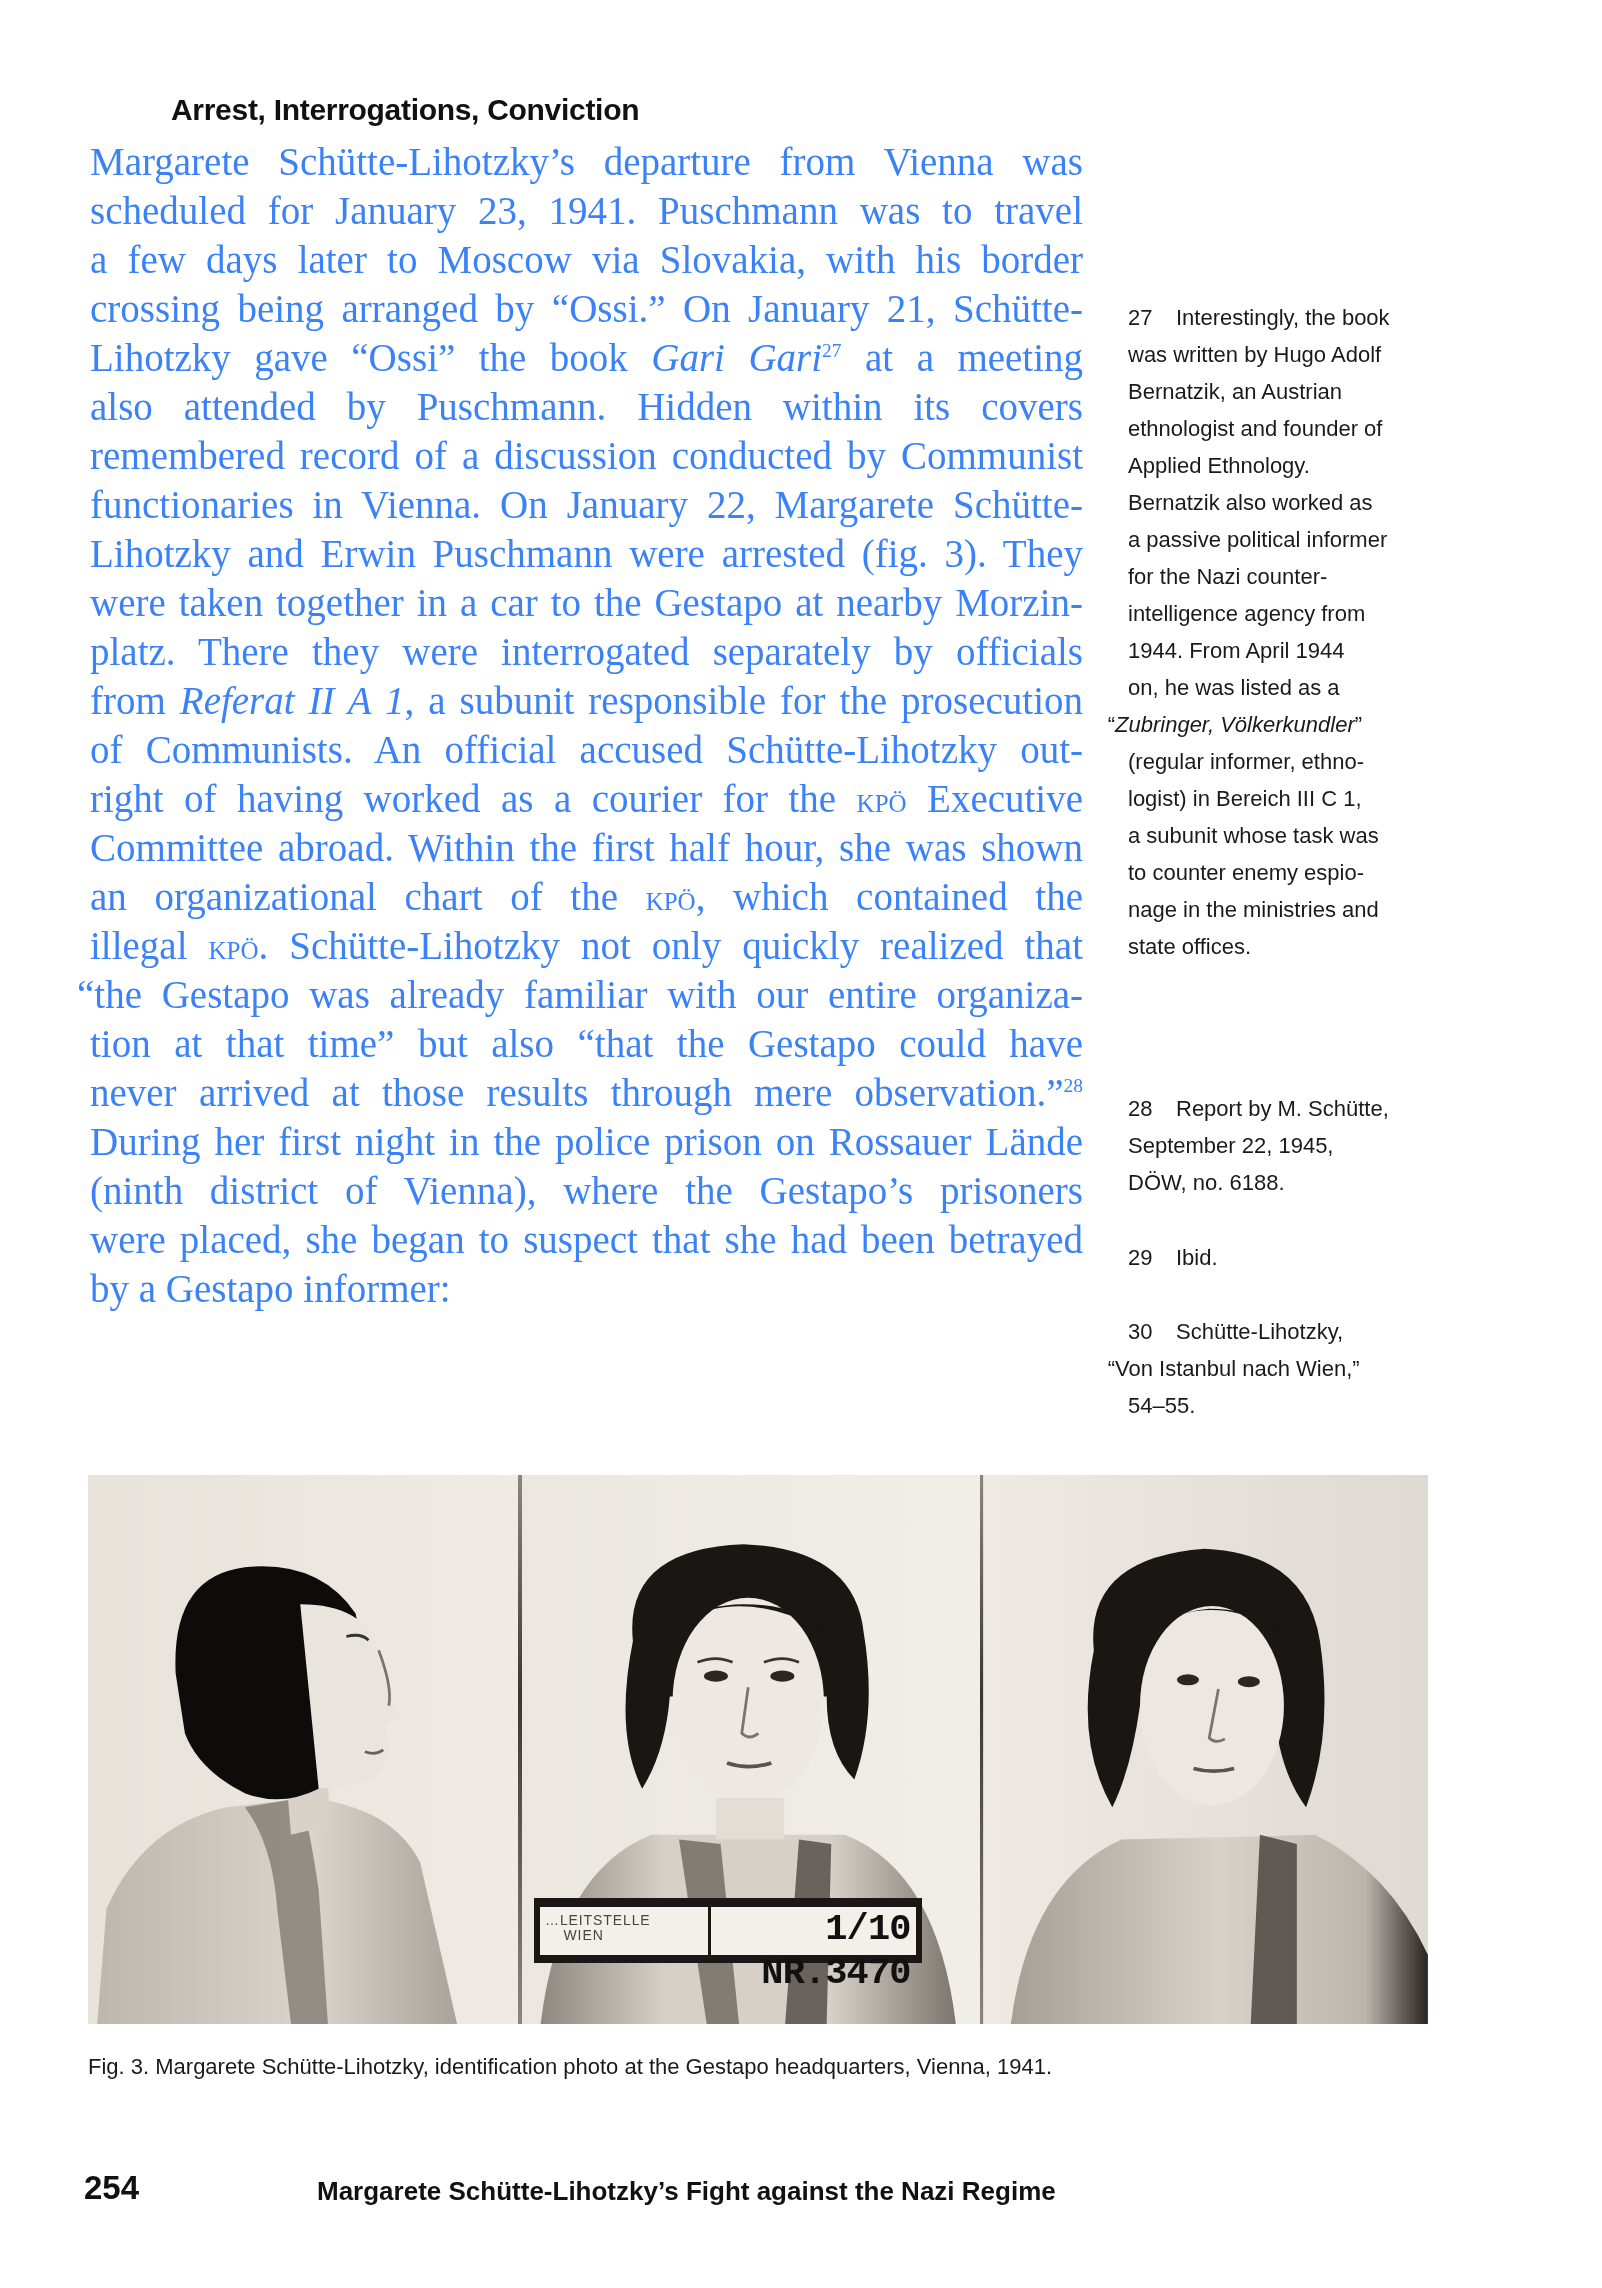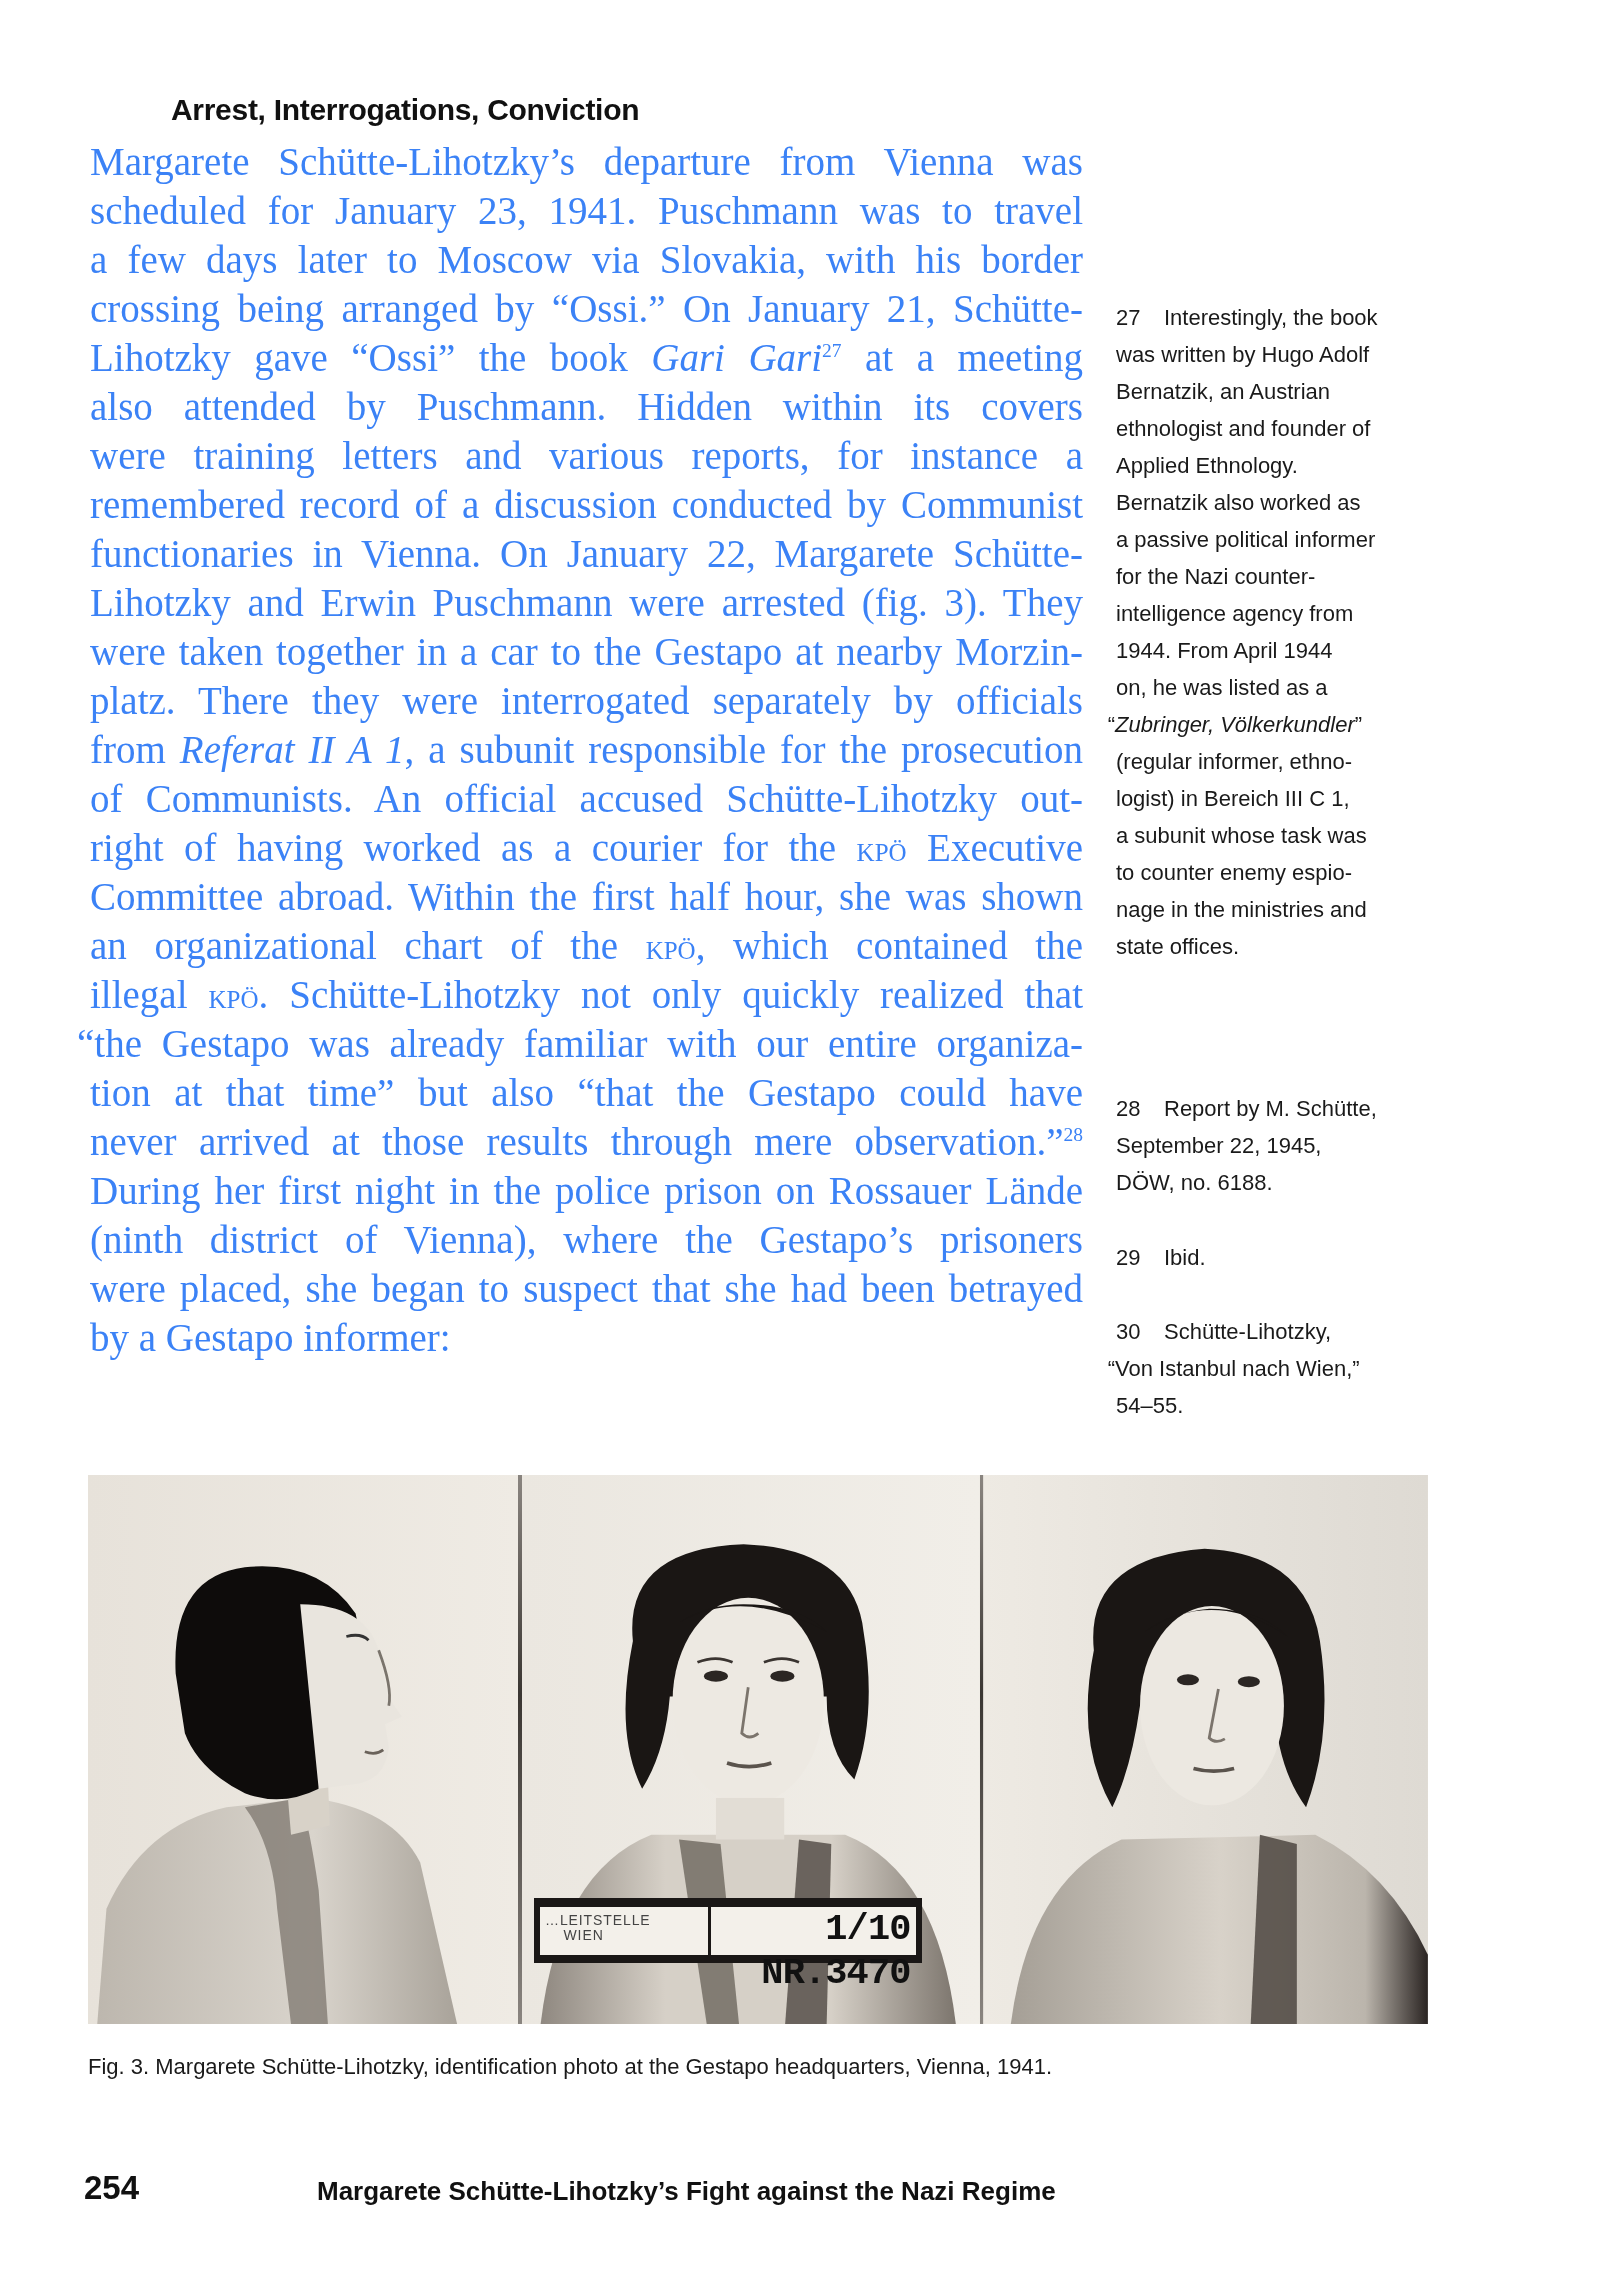--- a/index.html
+++ b/index.html
@@ -6,21 +6,21 @@
   body { width:1602px; height:2289px; position:relative; overflow:hidden; color:#111; }
   .heading { position:absolute; left:171px; top:93px; font-family:"Liberation Sans", sans-serif; font-weight:bold; font-size:30px; letter-spacing:-0.3px; color:#111; white-space:nowrap; }
   .body-text { position:absolute; left:90px; top:137px; width:993px; font-family:"Liberation Serif", serif; font-size:39px; line-height:49px; color:#3b82f6; }
   .body-line { display:block; height:49px; white-space:nowrap; text-align:justify; text-align-last:justify; }
   .body-line.last { text-align-last:left; }
   .body-line.hang { margin-left:-13px; }
   .sc { font-variant:small-caps; text-transform:lowercase; font-size:0.92em; }
   .sup { font-size:0.5em; vertical-align:super; line-height:0; }
   .it { font-style:italic; }
   .fn-col { position:absolute; left:1116px; width:323px; font-family:"Liberation Sans", sans-serif; font-size:22px; line-height:37px; color:#1a1a1a; }
-  .fn-line { display:block; white-space:nowrap; }
+  .fn-line { display:block; white-space:nowrap;margin-left:12px; }
   .fn-num { display:inline-block; width:48px; }
   .hq { margin-left:-8.3px; }
   .photo { position:absolute; left:88px; top:1475px; width:1340px; height:549px; background:#ebe7df; overflow:hidden; }
   .panel { position:absolute; top:0; height:549px; overflow:hidden; }
   .divider { position:absolute; top:0; width:3.7px; height:549px; background:linear-gradient(#8a8580,#3a3632 40%,#8a8580); }
   .caption { position:absolute; left:88px; top:2054px; font-family:"Liberation Sans", sans-serif; font-size:22px; color:#1a1a1a; white-space:nowrap; }
   .page-num { position:absolute; left:84px; top:2169px; font-family:"Liberation Sans", sans-serif; font-weight:bold; font-size:33px; color:#111; }
   .running-title { position:absolute; left:317px; top:2176px; font-family:"Liberation Sans", sans-serif; font-weight:bold; font-size:26px; color:#111; white-space:nowrap; }
   .id-plate { position:absolute; left:533px; top:1898px; width:388px; height:65px; background:#1a1716; }
   .id-left { position:absolute; left:5.5px; top:9.2px; width:168px; height:48px; background:#f3f0ea; font-family:"Liberation Sans", sans-serif; font-size:14px; line-height:15.7px; color:#444; padding:5.5px 0 0 5.5px; box-sizing:border-box; letter-spacing:0.9px; }
@@ -31,21 +31,20 @@
 
 <div class="heading">Arrest, Interrogations, Conviction</div>
 
 <div class="body-text">
   <span class="body-line">Margarete Schütte-Lihotzky’s departure from Vienna was</span>
   <span class="body-line">scheduled for January 23, 1941. Puschmann was to travel</span>
   <span class="body-line">a few days later to Moscow via Slovakia, with his border</span>
   <span class="body-line">crossing being arranged by “Ossi.” On January 21, Schütte-</span>
   <span class="body-line"><span>Lihotzky gave “Ossi” the book </span><span class="it">Gari Gari</span><span class="sup">27</span><span> at a meeting</span></span>
   <span class="body-line">also attended by Puschmann. Hidden within its covers</span>
-  <span class="body-line">were training letters and various reports, for instance a</span>
   <span class="body-line">remembered record of a discussion conducted by Communist</span>
   <span class="body-line">functionaries in Vienna. On January 22, Margarete Schütte-</span>
   <span class="body-line">Lihotzky and Erwin Puschmann were arrested (fig. 3). They</span>
   <span class="body-line">were taken together in a car to the Gestapo at nearby Morzin-</span>
   <span class="body-line">platz. There they were interrogated separately by officials</span>
   <span class="body-line"><span>from </span><span class="it">Referat II A 1</span><span>, a subunit responsible for the prosecution</span></span>
   <span class="body-line">of Communists. An official accused Schütte-Lihotzky out-</span>
   <span class="body-line"><span>right of having worked as a courier for the </span><span class="sc">KPÖ</span><span> Executive</span></span>
   <span class="body-line">Committee abroad. Within the first half hour, she was shown</span>
   <span class="body-line"><span>an organizational chart of the </span><span class="sc">KPÖ</span><span>, which contained the</span></span>

